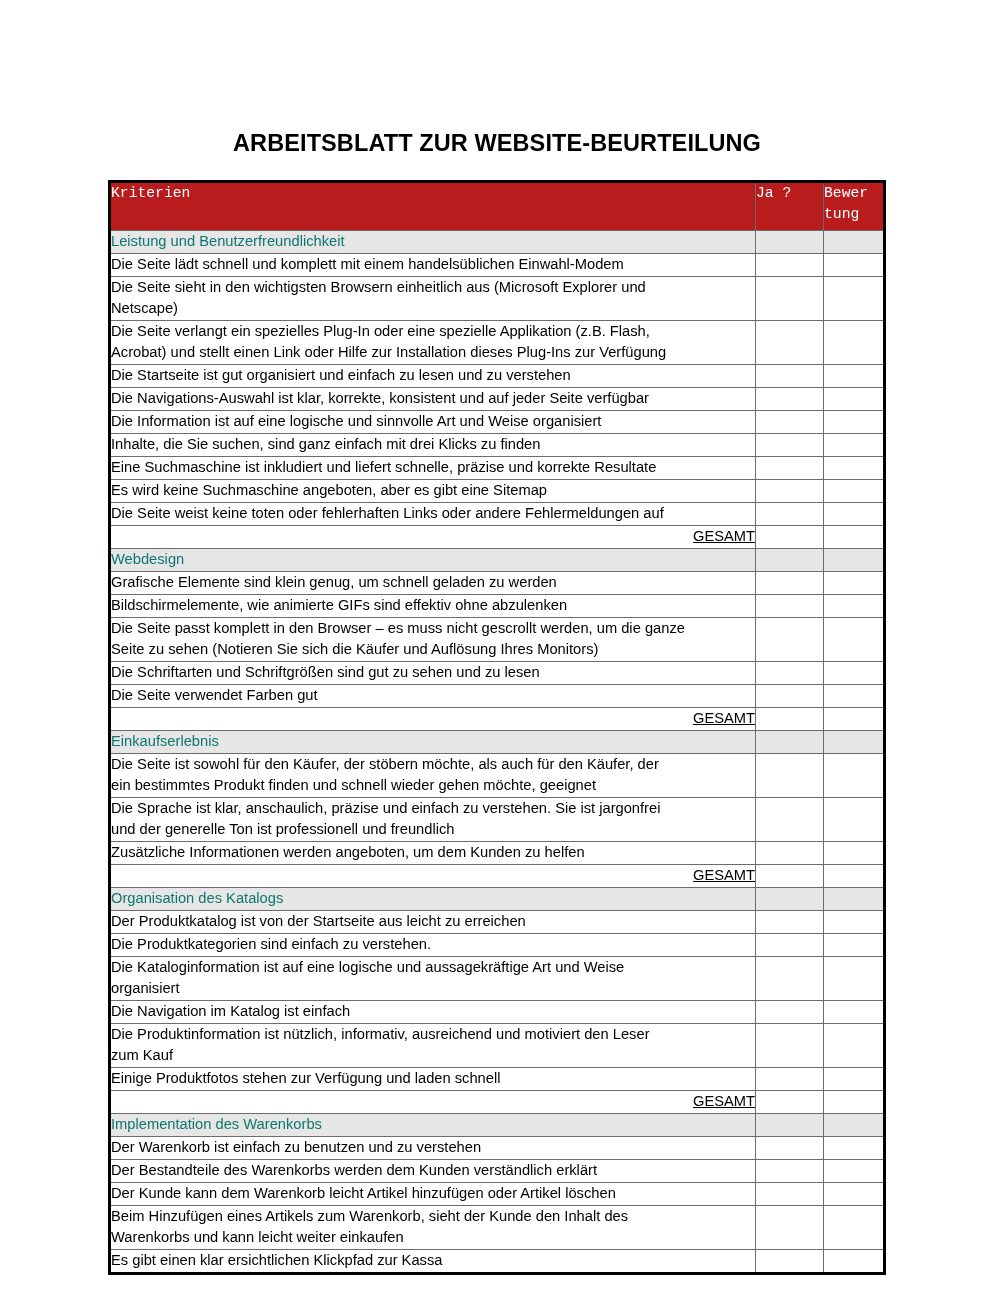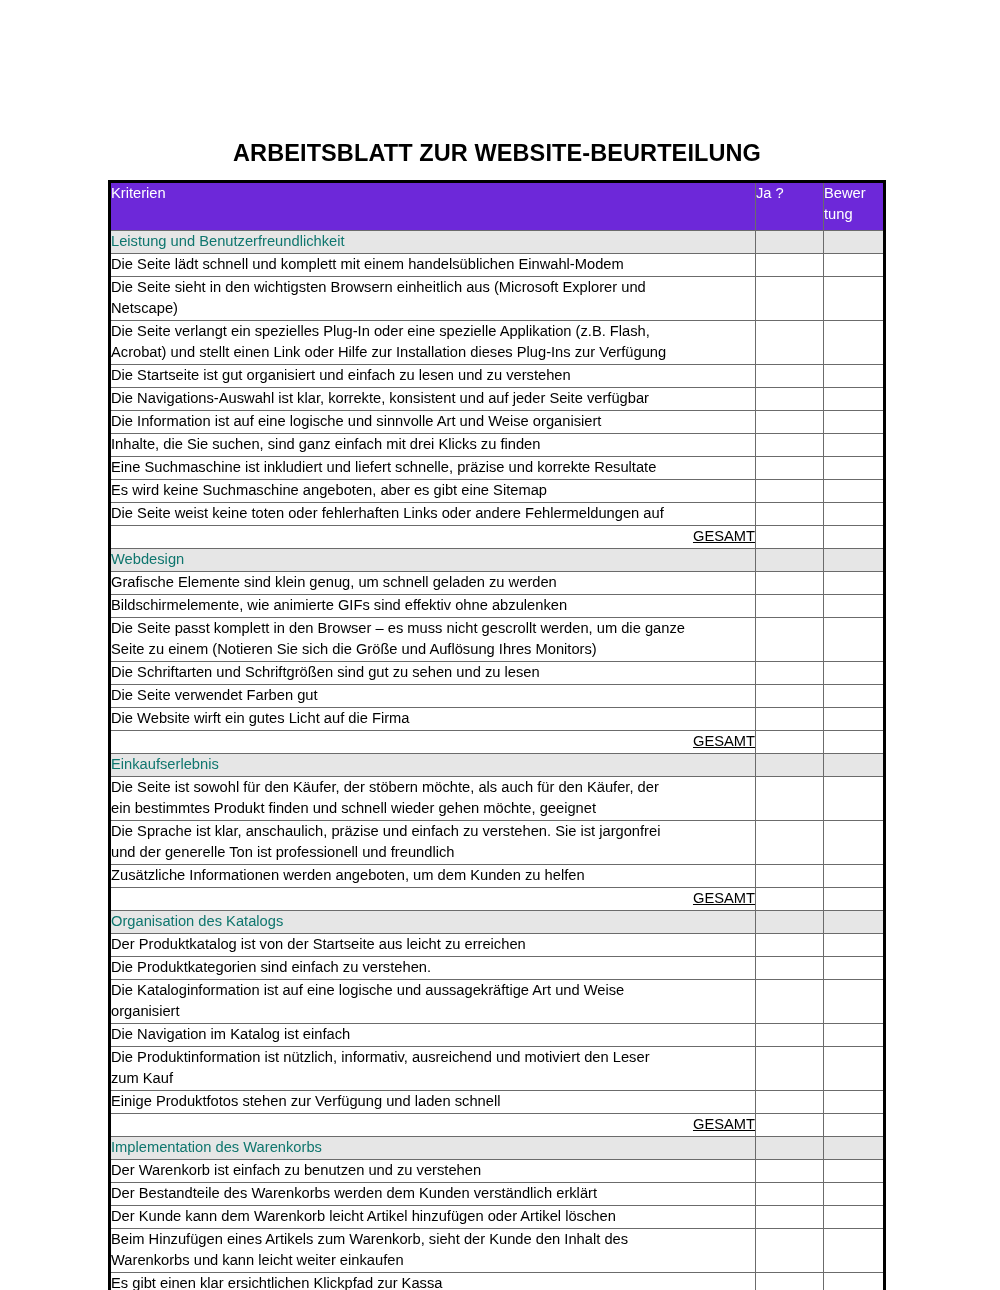--- a/index.html
+++ b/index.html
@@ -16,21 +16,21 @@
   }
   #sheet {
     position: relative;
     width: 1000px;
     height: 1290px;
     overflow: hidden;
   }
   #doc-title {
     position: absolute;
     left: 108px;
-    top: 138px;
+    top: 128px;
     width: 778px;
     text-align: center;
     font-size: 23.5px;
     font-weight: bold;
     letter-spacing: 0.1px;
     line-height: 30px;
     white-space: nowrap;
   }
   #eval-table {
     position: absolute;
@@ -49,27 +49,28 @@
     line-height: 20.6px;
     font-weight: normal;
     text-align: left;
   }
   .col-crit { width: 646px; }
   .col-ja   { width: 68px; }
   .col-bew  { width: 61px; }
 
   
   thead th {
-    background: #6d28d9;
+    background: #b91c1c;
     color: #ffffff;
     font-weight: bold;
     font-size: 15.4px;
     line-height: 19px;
     border: 1px solid #32329B;
     height: 47px;
+    font-family: Liberation Mono, monospace;
   }
   th.h-crit {
     padding: 0 0 0 7px;
     vertical-align: middle;
   }
   th.h-ja {
     text-align: center;
     vertical-align: middle;
     padding: 0;
   }
@@ -251,42 +252,35 @@
         <tr class="item r1">
           <td class="crit">
             <span class="txt">Bildschirmelemente, wie animierte GIFs sind effektiv ohne abzulenken</span>
           </td>
           <td class="mark"></td>
           <td class="mark"></td>
         </tr>
         <tr class="item r2">
           <td class="crit">
             <span class="txt">Die Seite passt komplett in den Browser – es muss nicht gescrollt werden, um die ganze</span>
-            <span class="txt">Seite zu einem (Notieren Sie sich die Größe und Auflösung Ihres Monitors)</span>
+            <span class="txt">Seite zu sehen (Notieren Sie sich die Käufer und Auflösung Ihres Monitors)</span>
           </td>
           <td class="mark"></td>
           <td class="mark"></td>
         </tr>
         <tr class="item r1">
           <td class="crit">
             <span class="txt">Die Schriftarten und Schriftgrößen sind gut zu sehen und zu lesen</span>
           </td>
           <td class="mark"></td>
           <td class="mark"></td>
         </tr>
         <tr class="item r1">
           <td class="crit">
             <span class="txt">Die Seite verwendet Farben gut</span>
-          </td>
-          <td class="mark"></td>
-          <td class="mark"></td>
-        </tr>
-        <tr class="item r1">
-          <td class="crit">
-            <span class="txt">Die Website wirft ein gutes Licht auf die Firma</span>
           </td>
           <td class="mark"></td>
           <td class="mark"></td>
         </tr>
         <tr class="total r1">
           <td class="crit">
             <span class="txt">GESAMT</span>
           </td>
           <td class="mark"></td>
           <td class="mark"></td>

